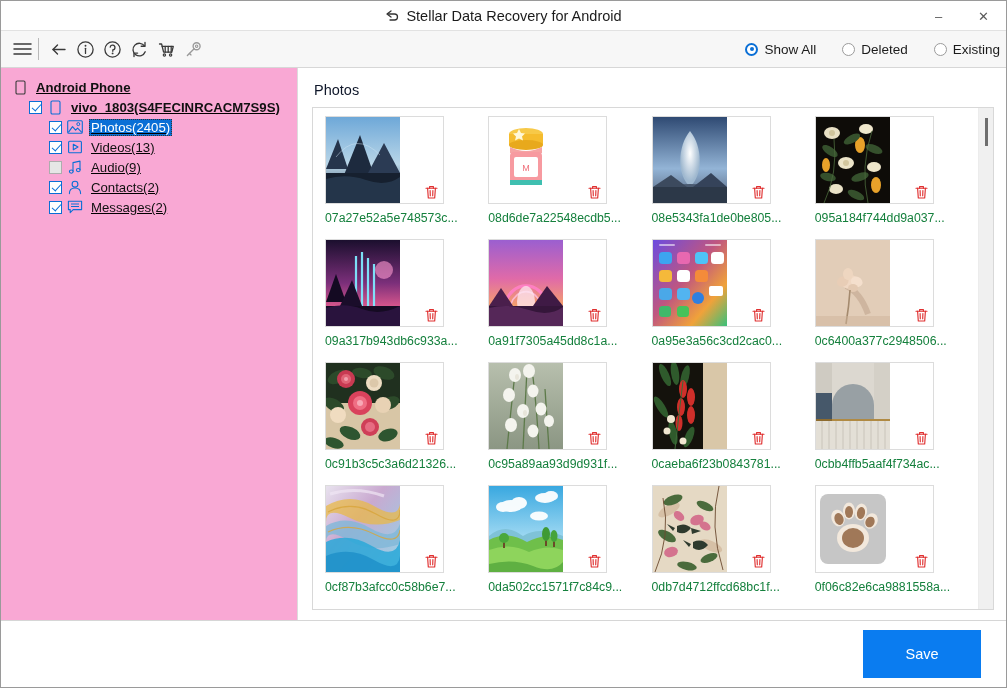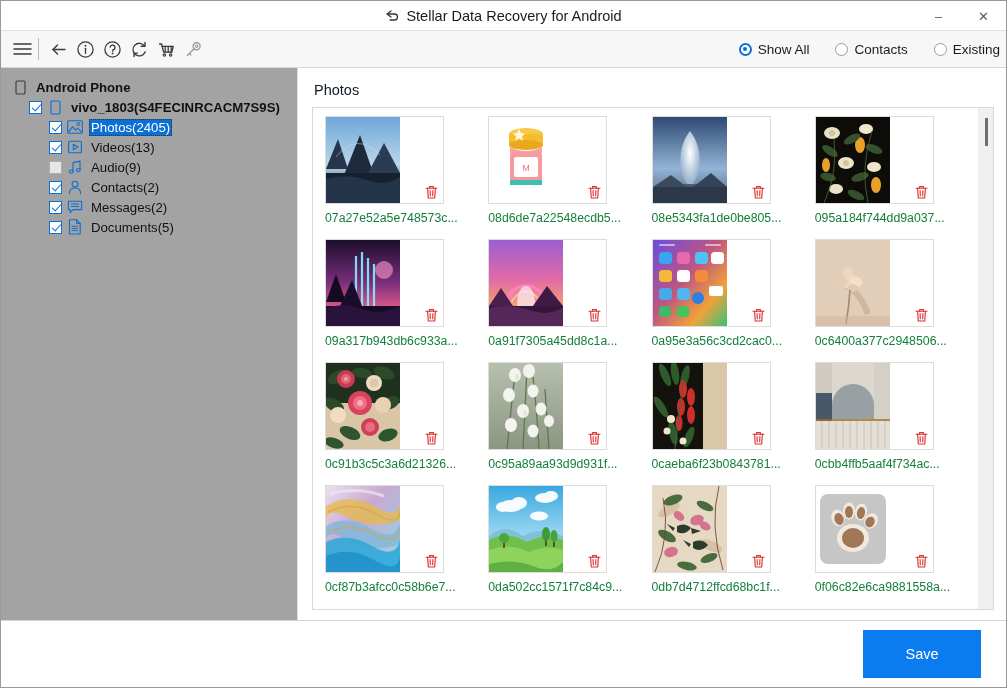--- a/index.html
+++ b/index.html
@@ -114,22 +114,23 @@
     min-height: 0;
     background: #ffffff;
   }
 
   
   .sidebar {
     width: 297px;
     flex: 0 0 297px;
     border-right: 1px solid #dcdcdc;
     padding: 9px 0 0 0;
-    background: #a3a3a3;
+    background: #f9a8d4;
     overflow: hidden;
+    text-decoration: underline;
   }
   .tree-node {
     display: flex;
     align-items: center;
     height: 20px;
     font-size: 13.2px;
     color: #111;
     white-space: nowrap;
   }
   .lvl0 { padding-left: 10px; font-weight: bold; }
@@ -364,21 +365,21 @@
       </svg>
     </div>
 
     <div class="radios">
       <div class="radio on">
         <span class="dot"></span>
         <span>Show All</span>
       </div>
       <div class="radio">
         <span class="dot"></span>
-        <span>Contacts</span>
+        <span>Deleted</span>
       </div>
       <div class="radio">
         <span class="dot"></span>
         <span>Existing</span>
       </div>
     </div>
   </div>
 
   <div class="body">
 
@@ -457,35 +458,20 @@
             <g stroke="#0a6fd6" stroke-width="1">
               <line x1="4" y1="4" x2="12" y2="4"></line>
               <line x1="4" y1="6.5" x2="12" y2="6.5"></line>
             </g>
           </svg>
         </span>
         <span class="node-label">Messages(2)</span>
       </div>
 
 
-      <div class="tree-node lvl2">
-        <span class="cb checked"></span>
-        <span class="tico">
-          <svg width="14" height="16" viewBox="0 0 14 16">
-            <path d="M1.5 0.8 H8.6 L12.2 4.4 V15 H1.5 Z" fill="none" stroke="#0a6fd6" stroke-width="1.1" stroke-linejoin="round"></path>
-            <polyline points="8.6,0.8 8.6,4.4 12.2,4.4" fill="none" stroke="#0a6fd6" stroke-width="1.1" stroke-linejoin="round"></polyline>
-            <g stroke="#0a6fd6" stroke-width="0.95">
-              <line x1="3.6" y1="7.2" x2="10" y2="7.2"></line>
-              <line x1="3.6" y1="9.4" x2="10" y2="9.4"></line>
-              <line x1="3.6" y1="11.6" x2="10" y2="11.6"></line>
-            </g>
-          </svg>
-        </span>
-        <span class="node-label">Documents(5)</span>
-      </div>
 
     </div>
 
     <div class="content">
       <div class="content-title">Photos</div>
       <div class="grid-wrap">
         <div class="grid" id="photo-grid">
             <div class="cell">
               <div class="thumbbox">
                 <div class="thumb">

